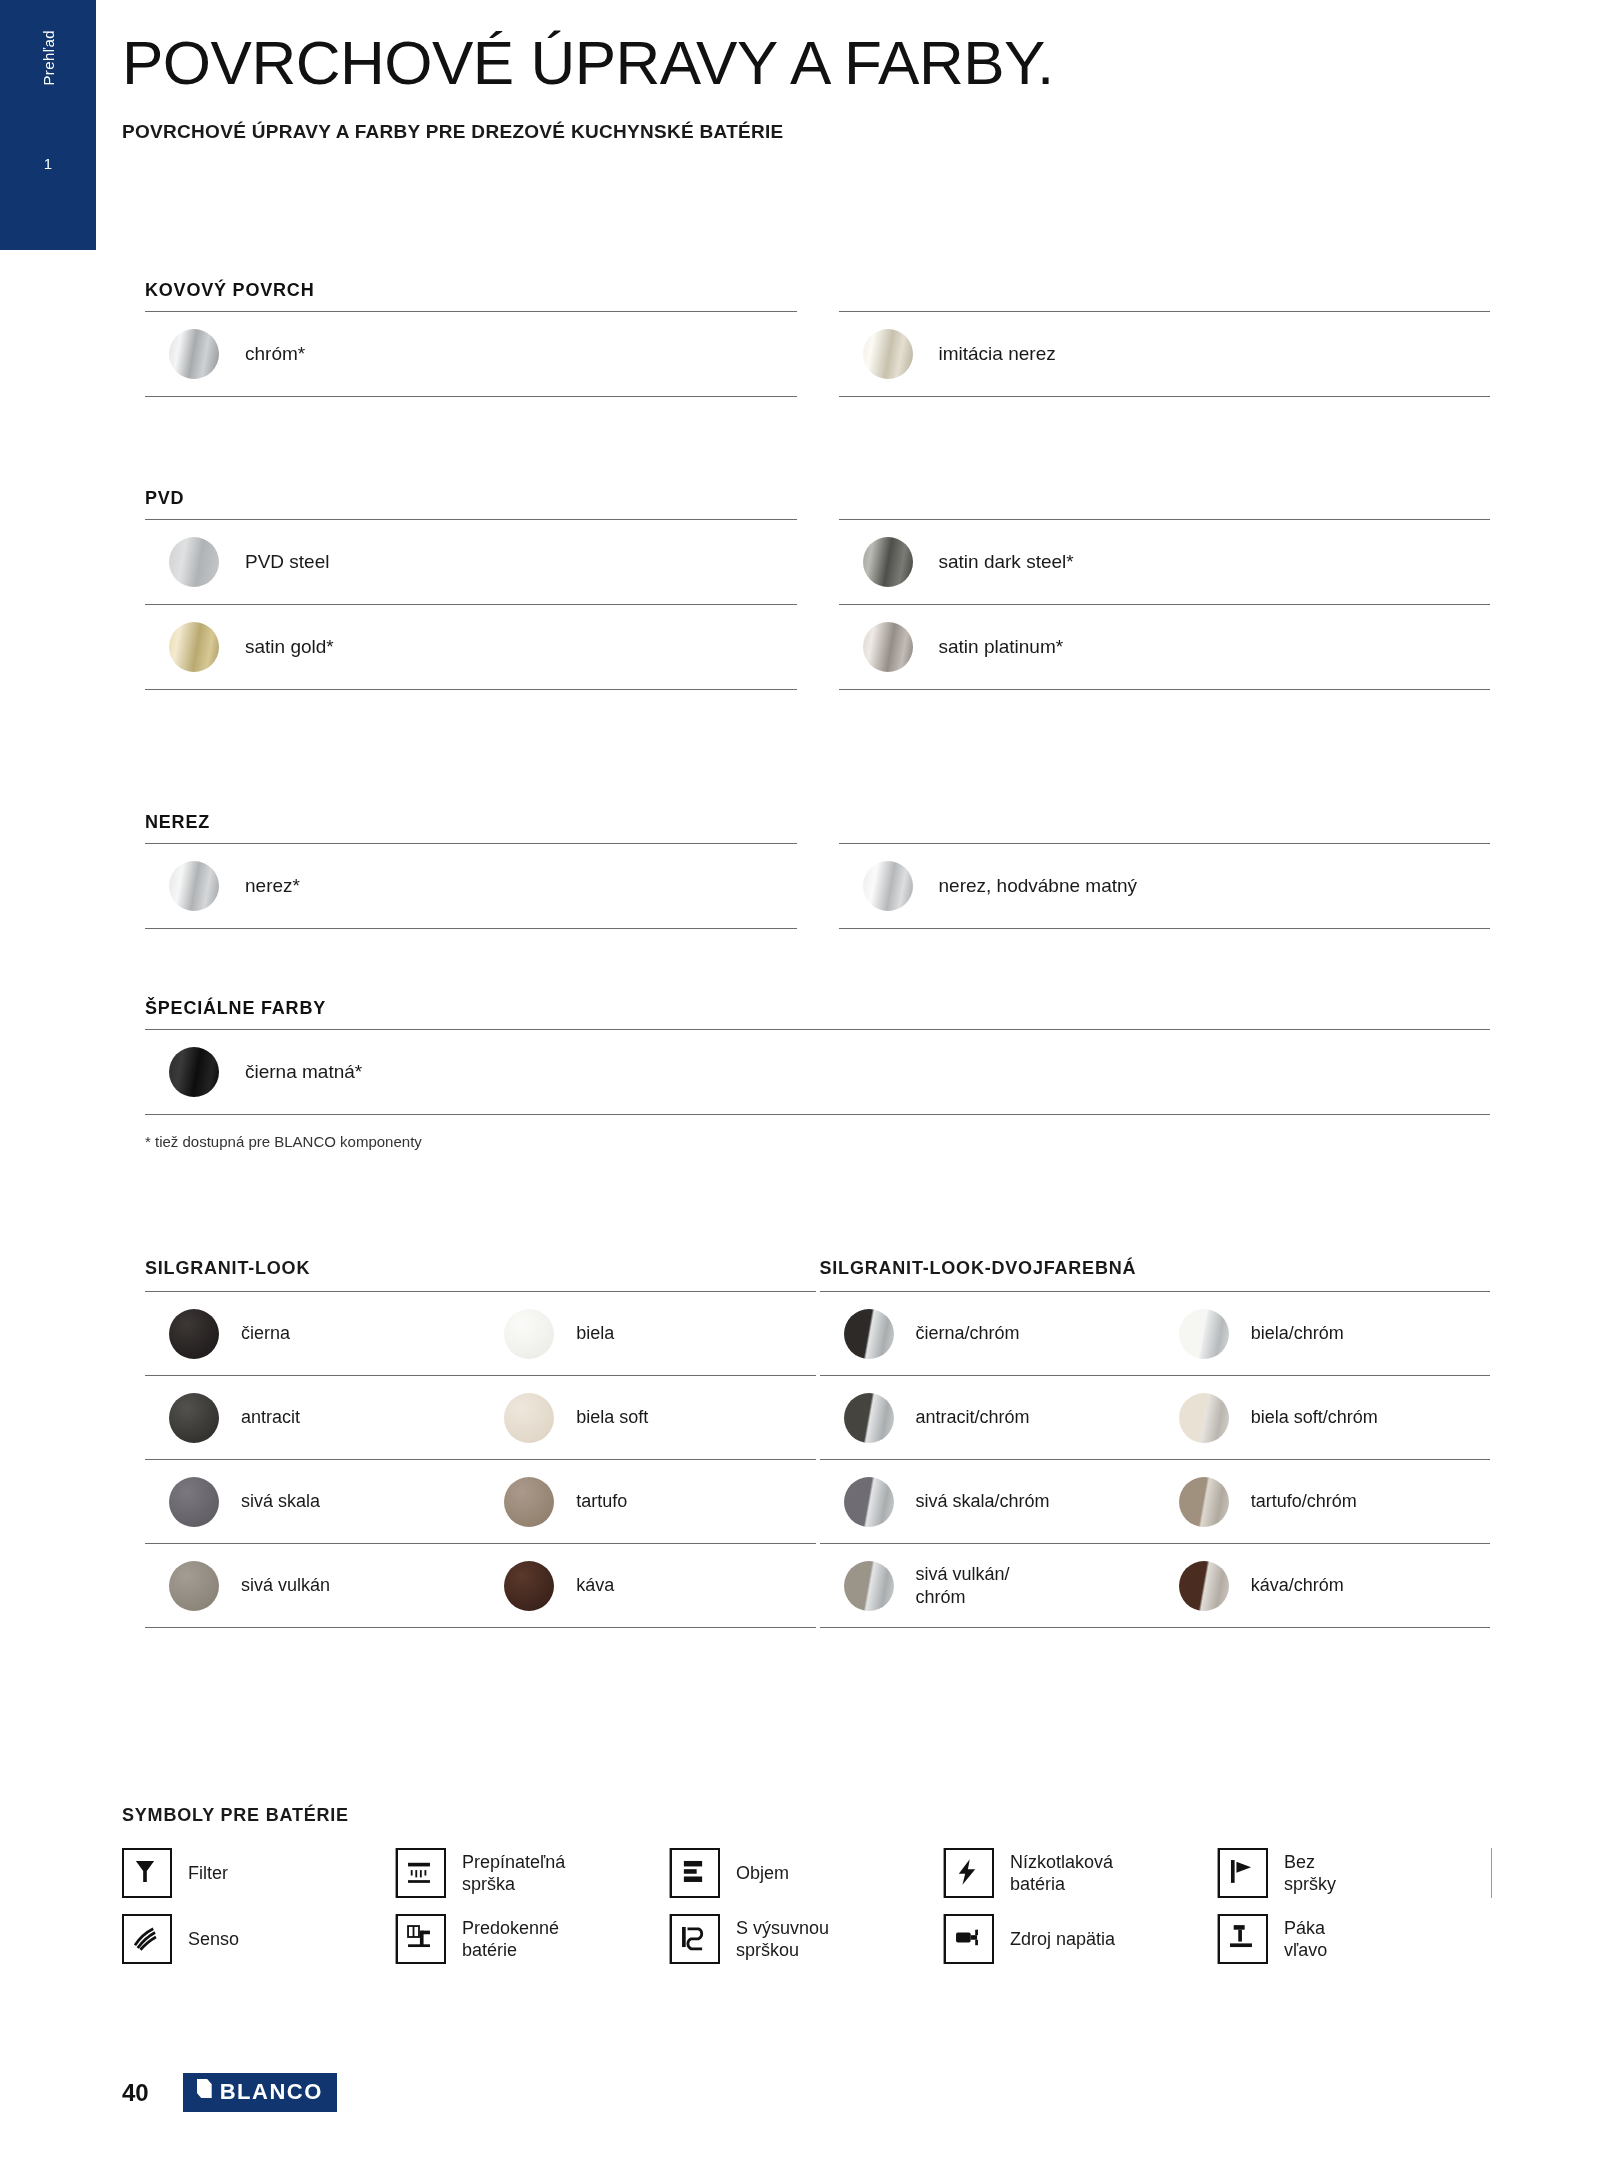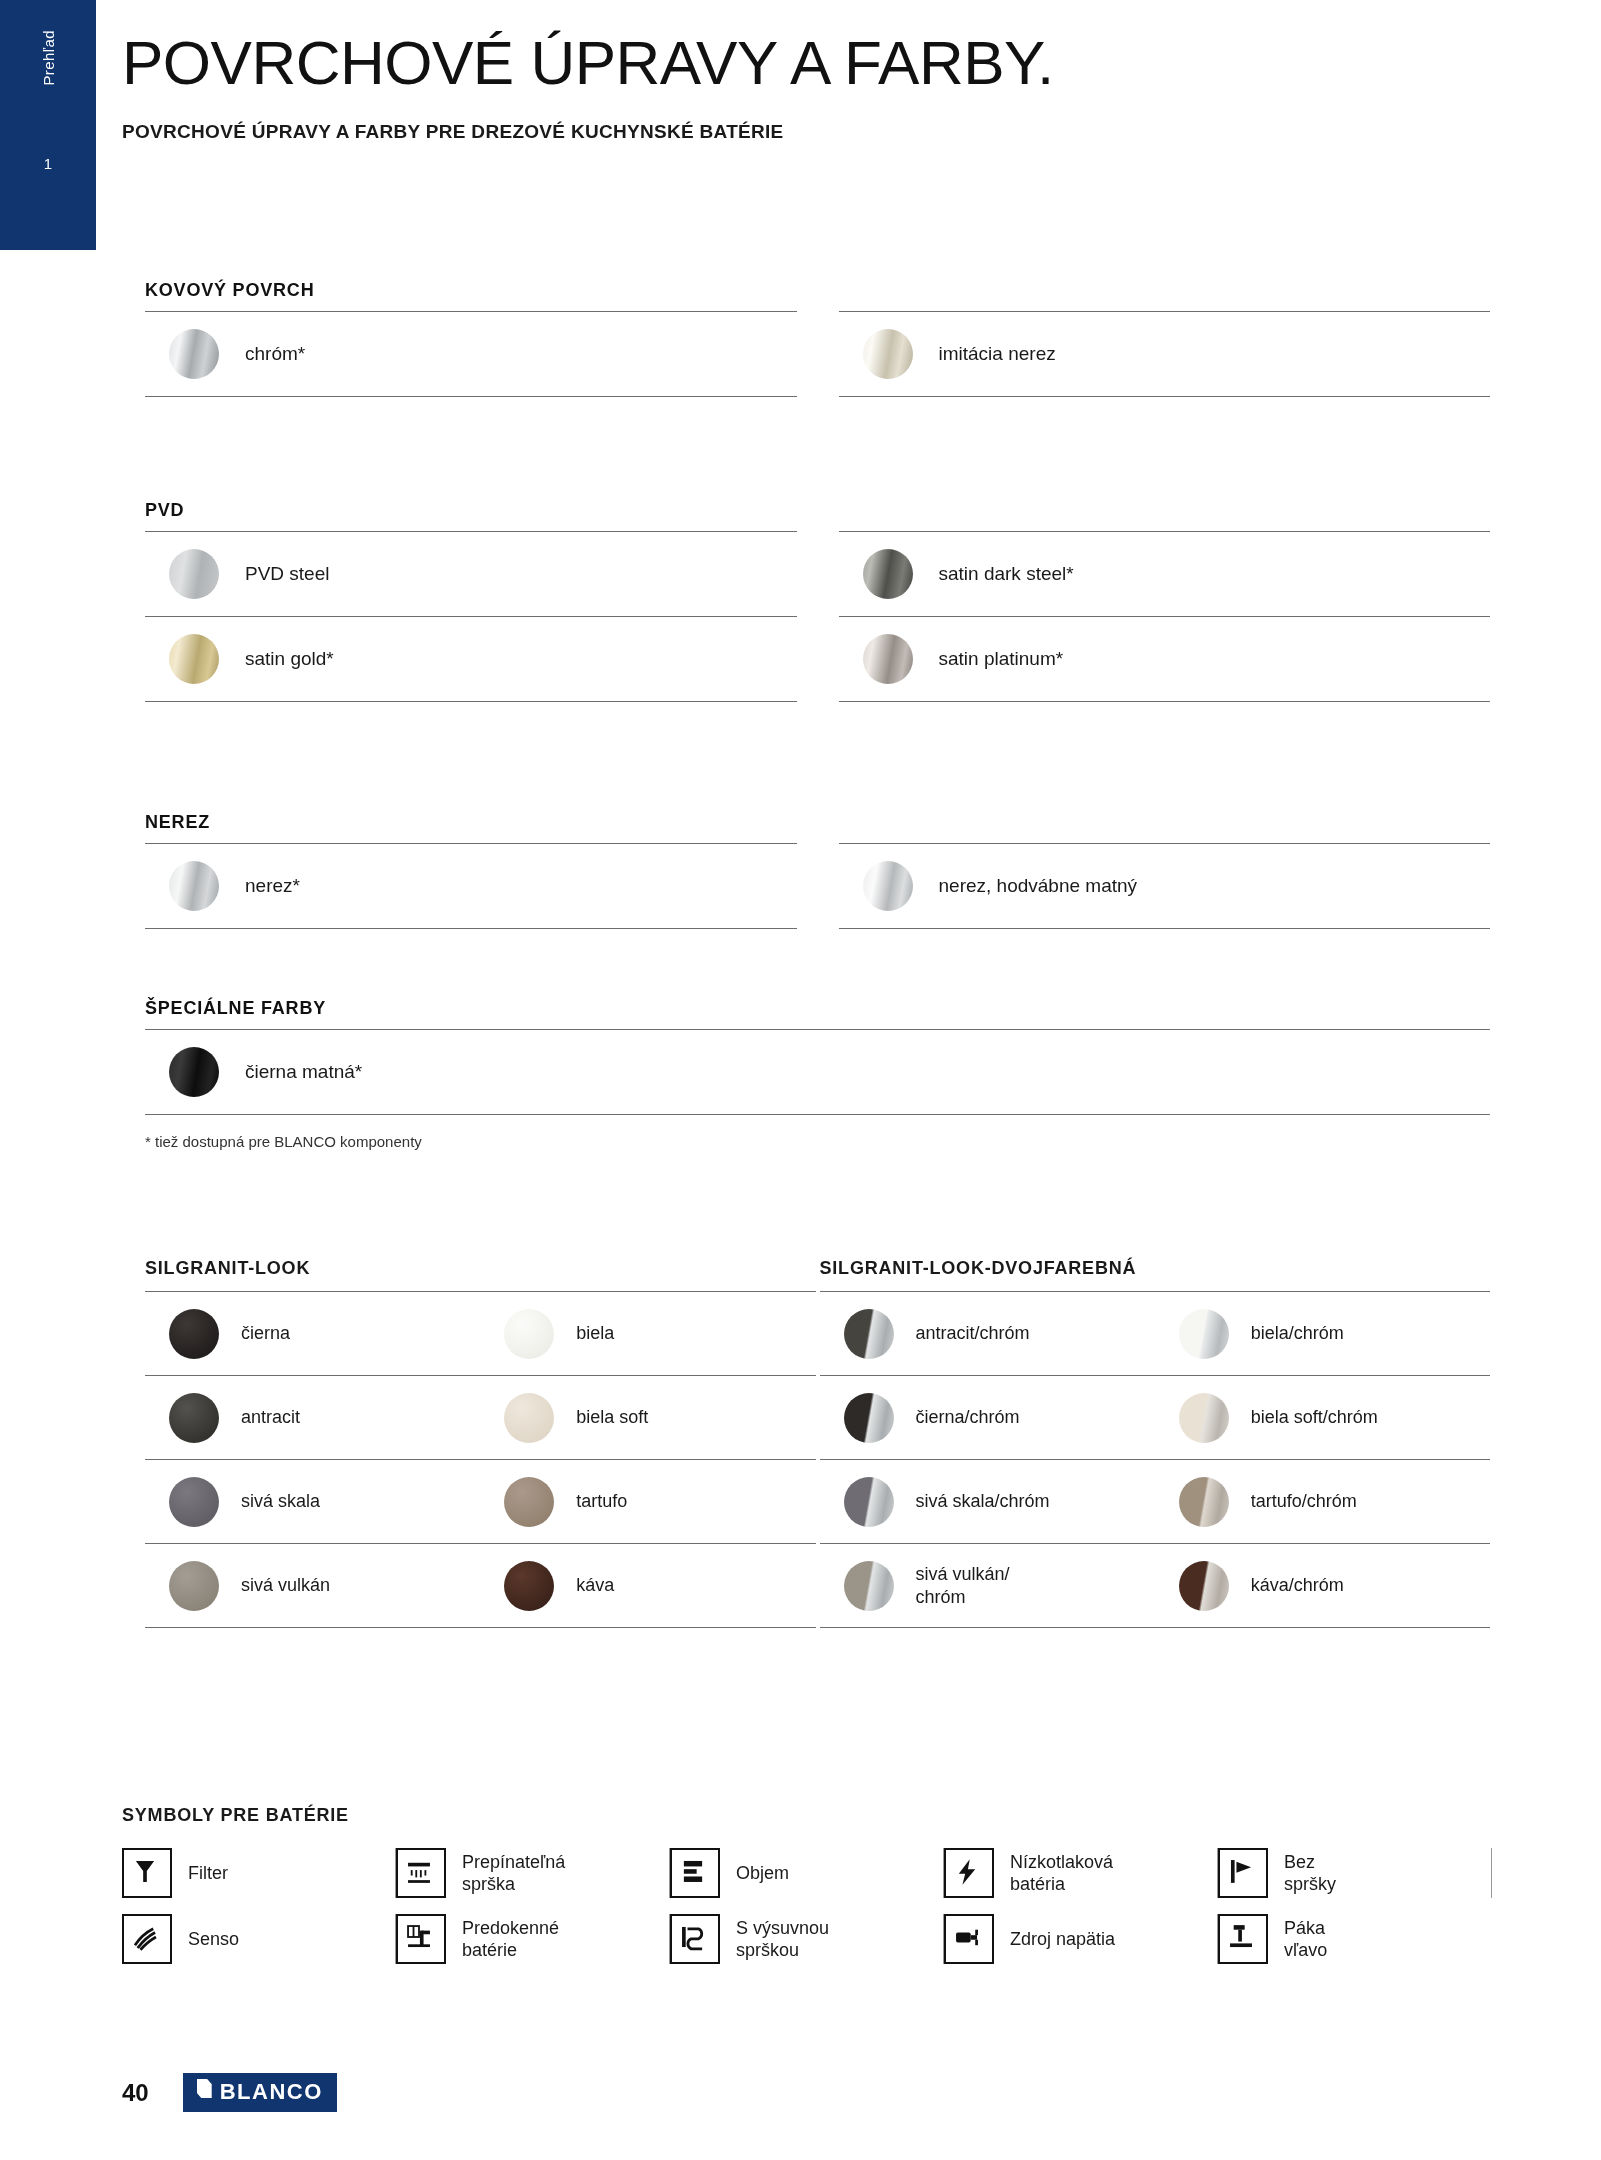--- a/index.html
+++ b/index.html
@@ -243,21 +243,21 @@
     </div>
     <div class="sw-col">
       <div class="sw-row">
         <span class="dot-sw" style="background:linear-gradient(100deg,#f2efe6 0%,#fbfaf4 20%,#c7c1ad 52%,#e4dfd0 72%,#b4ae99 100%);"></span>
         <span class="sw-label">imitácia nerez</span>
       </div>
     </div>
   </div>
 </div>
 
-<div class="section" style="left:145px; top:500px; width:1345px;">
+<div class="section" style="left:145px; top:488px; width:1345px;">
   <div class="section-heading">PVD</div>
   <div class="sw-cols">
     <div class="sw-col">
       <div class="sw-row">
         <span class="dot-sw" style="background:linear-gradient(100deg,#cfd1d2 0%,#dfe1e2 30%,#b0b3b5 60%,#c6c8ca 100%);"></span>
         <span class="sw-label">PVD steel</span>
       </div>
       <div class="sw-row">
         <span class="dot-sw" style="background:linear-gradient(100deg,#e9dcae 0%,#f3ead0 20%,#b9a971 55%,#d8c894 78%,#a89861 100%);"></span>
         <span class="sw-label">satin gold*</span>
@@ -348,26 +348,26 @@
           </div>
         </div>
       </div>
     </div>
 
     <div class="quad-group">
       <div class="grp-title">SILGRANIT-LOOK-DVOJFAREBNÁ</div>
       <div class="quad-table">
         <div class="quad-half">
           <div class="q-row">
+            <span class="dot-sw" style="background:linear-gradient(100deg,#2e2a28 0%,#2e2a28 48%,#e2e4e5 52%,#a9adaf 78%,#cfd2d3 100%);"></span>
+            <span class="sw-label">čierna/chróm</span>
+          </div>
+          <div class="q-row">
             <span class="dot-sw" style="background:linear-gradient(100deg,#46443f 0%,#46443f 48%,#e2e4e5 52%,#a9adaf 78%,#cfd2d3 100%);"></span>
             <span class="sw-label">antracit/chróm</span>
-          </div>
-          <div class="q-row">
-            <span class="dot-sw" style="background:linear-gradient(100deg,#2e2a28 0%,#2e2a28 48%,#e2e4e5 52%,#a9adaf 78%,#cfd2d3 100%);"></span>
-            <span class="sw-label">čierna/chróm</span>
           </div>
           <div class="q-row">
             <span class="dot-sw" style="background:linear-gradient(100deg,#6f6c74 0%,#6f6c74 48%,#e2e4e5 52%,#a9adaf 78%,#cfd2d3 100%);"></span>
             <span class="sw-label">sivá skala/chróm</span>
           </div>
           <div class="q-row">
             <span class="dot-sw" style="background:linear-gradient(100deg,#9b9489 0%,#9b9489 48%,#e2e4e5 52%,#a9adaf 78%,#cfd2d3 100%);"></span>
             <span class="sw-label" style="white-space:pre-line;">sivá vulkán/
 chróm</span>
           </div>

